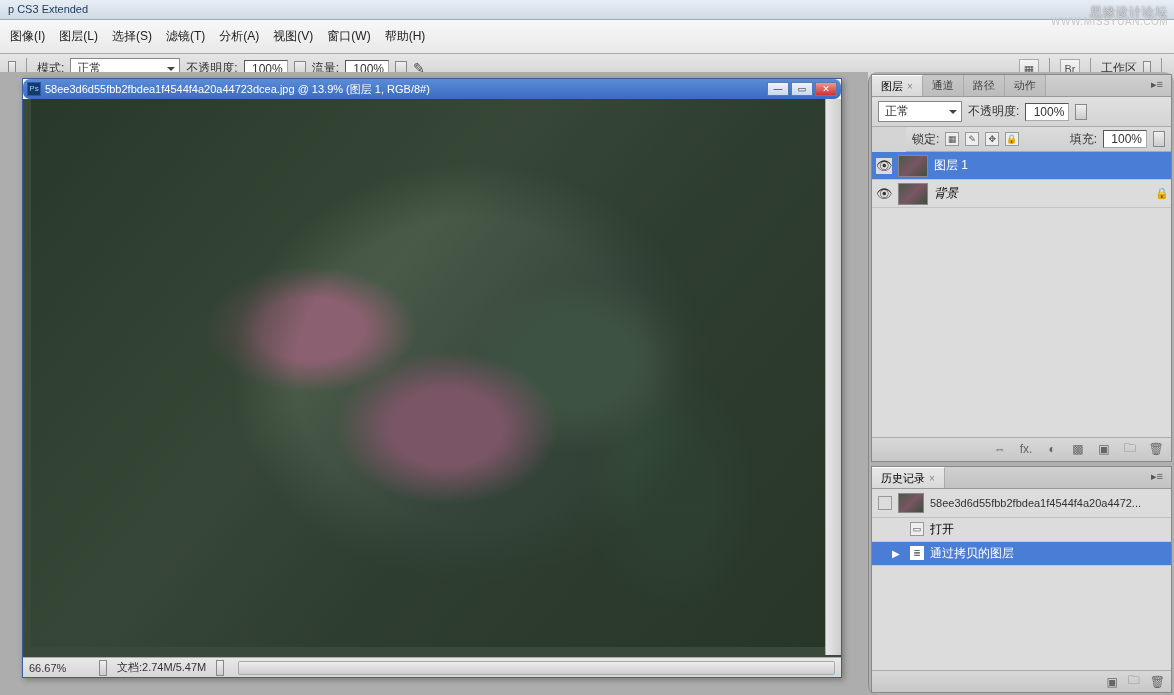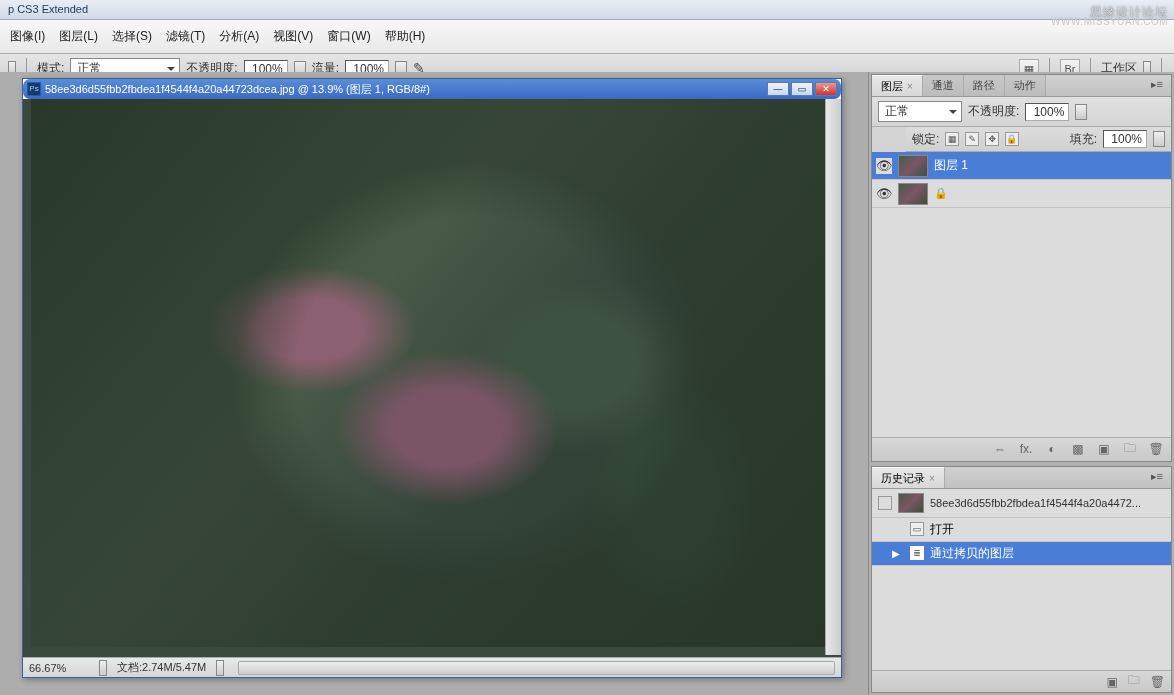--- a/index.html
+++ b/index.html
@@ -31,21 +31,21 @@
   radial-gradient(ellipse 160px 110px at 52% 60%, #7a5565 35%, transparent 70%),
   radial-gradient(ellipse 170px 130px at 68% 48%, #3e5242 35%, transparent 70%),
   radial-gradient(ellipse 120px 170px at 80% 72%, #344a38 35%, transparent 70%),
   linear-gradient(130deg, #2a3a2a 0%, #3e503e 25%, #4a5a48 40%, #35453a 60%, #283628 100%);
   filter: blur(0px); }
 .canvas-vscroll { position: absolute; right: 0; top: 20px; bottom: 22px; width: 16px; background: linear-gradient(90deg,#e8e8e8,#ccc); border-left: 1px solid #aaa; }
 .doc-status { height: 20px; background: linear-gradient(#e8e8e8,#d6d6d6); border-top: 1px solid #aaa; display: flex; align-items: center; font-size: 11px; color: #333; padding: 0 6px; gap: 10px; justify-content: space-between; }
 .doc-status .zoom { width: 60px; }
 .doc-status .hscroll { flex: 1; height: 14px; background: linear-gradient(#eee,#ccc); border: 1px solid #aaa; border-radius: 2px; margin-left: 4px; }
 
-.right-panels { width: 306px; background: #b0b0b0; display: flex; flex-direction: column; border-left: 1px solid #888; }
+.right-panels { width: 306px; background: #b0b0b0; display: flex; flex-direction: column; border-left: 1px solid #888; border-radius: 10px; }
 .panel-group { background: linear-gradient(#d6d6d6,#c8c8c8); border: 1px solid #888; margin: 2px; display: flex; flex-direction: column; }
 .tab-row { display: flex; background: linear-gradient(#d0d0d0,#c2c2c2); border-bottom: 1px solid #999; height: 22px; position: relative; }
 .tab { font-size: 11px; padding: 3px 9px; color: #444; border-right: 1px solid #aaa; background: linear-gradient(#c8c8c8,#bcbcbc); }
 .tab.active { background: linear-gradient(#e8e8e8,#d8d8d8); color: #000; border-top: 1px solid #fff; }
 .tab .x { margin-left: 4px; color: #888; font-size: 10px; }
 .tab-row .menu { margin-left: auto; padding: 3px 8px; font-size: 11px; color: #555; }
 .layer-opts { display: flex; align-items: center; padding: 4px 6px; gap: 6px; font-size: 12px; color: #333; border-bottom: 1px solid #aaa; background: linear-gradient(#e0e0e0,#d4d4d4); }
 .lock-row { display: flex; align-items: center; padding: 3px 6px; gap: 6px; font-size: 12px; color: #333; border-bottom: 1px solid #aaa; background: linear-gradient(#dcdcdc,#d0d0d0); margin-left: 34px; }
 .lock-row .lock-icon { width: 14px; height: 14px; border: 1px solid #999; background: #eee; font-size: 9px; text-align: center; line-height: 12px; color: #555; }
 .layers-list { flex: 1; background: #dcdcdc; overflow: auto; }
@@ -175,20 +175,21 @@
       </div>
       <div class="layers-list">
         <div class="layer-row selected">
           <span class="eye">👁</span>
           <div class="thumb"></div>
           <span class="layer-name">图层 1</span>
         </div>
         <div class="layer-row">
           <span class="eye">👁</span>
           <div class="thumb"></div>
+          <span class="layer-name" style="font-style:italic">背景</span>
           <span class="lock-ind">🔒</span>
         </div>
       </div>
       <div class="layer-footer">
         <span>⇔</span>
         <span>fx.</span>
         <span>◐</span>
         <span>▩</span>
         <span>▣</span>
         <span>🗀</span>

